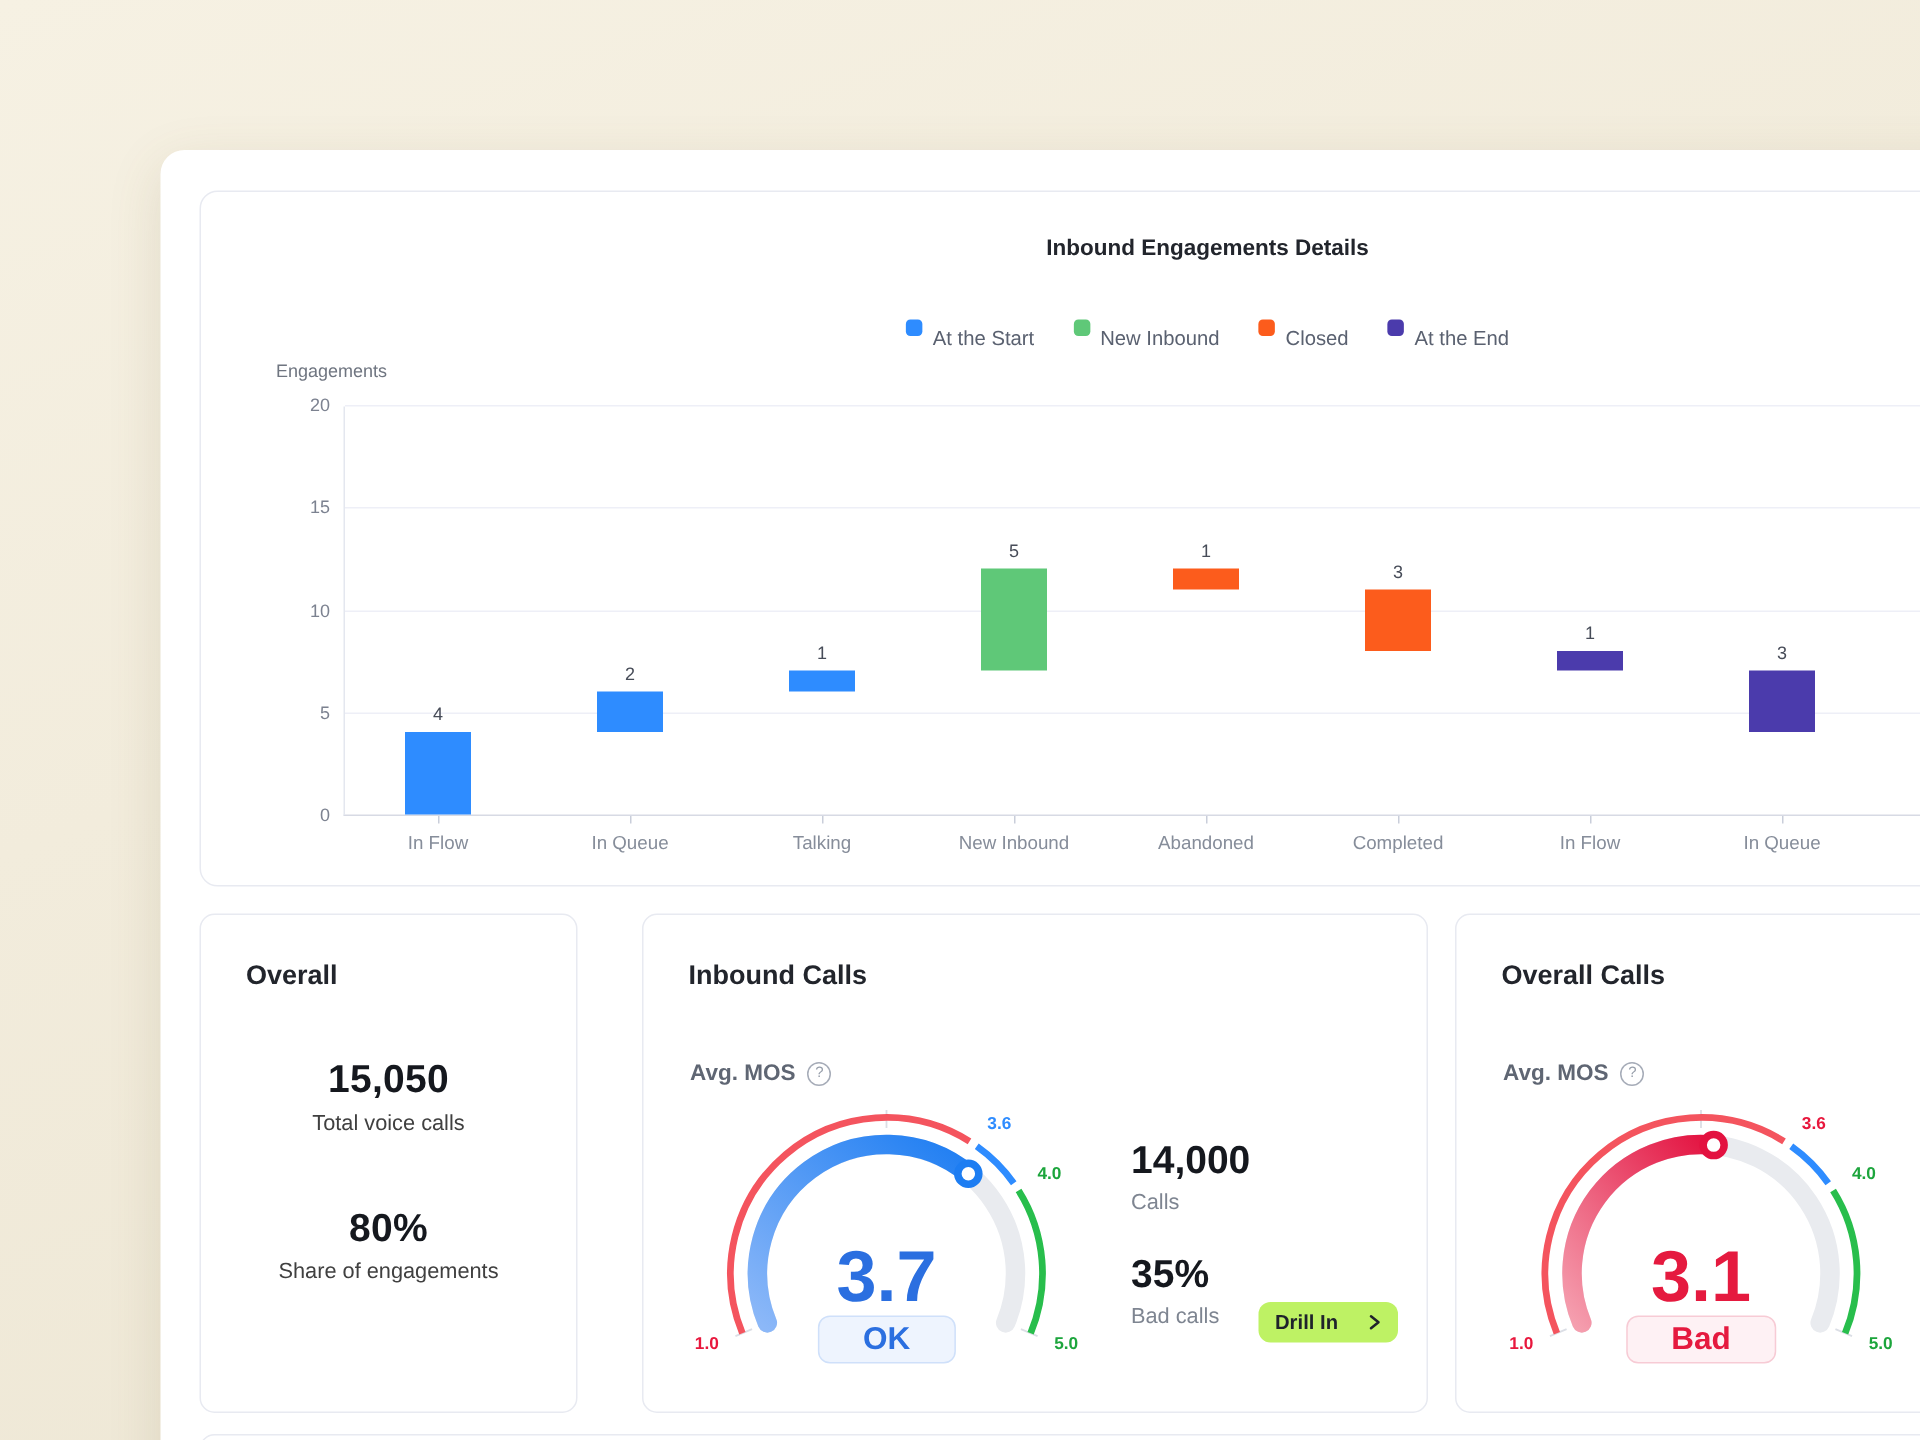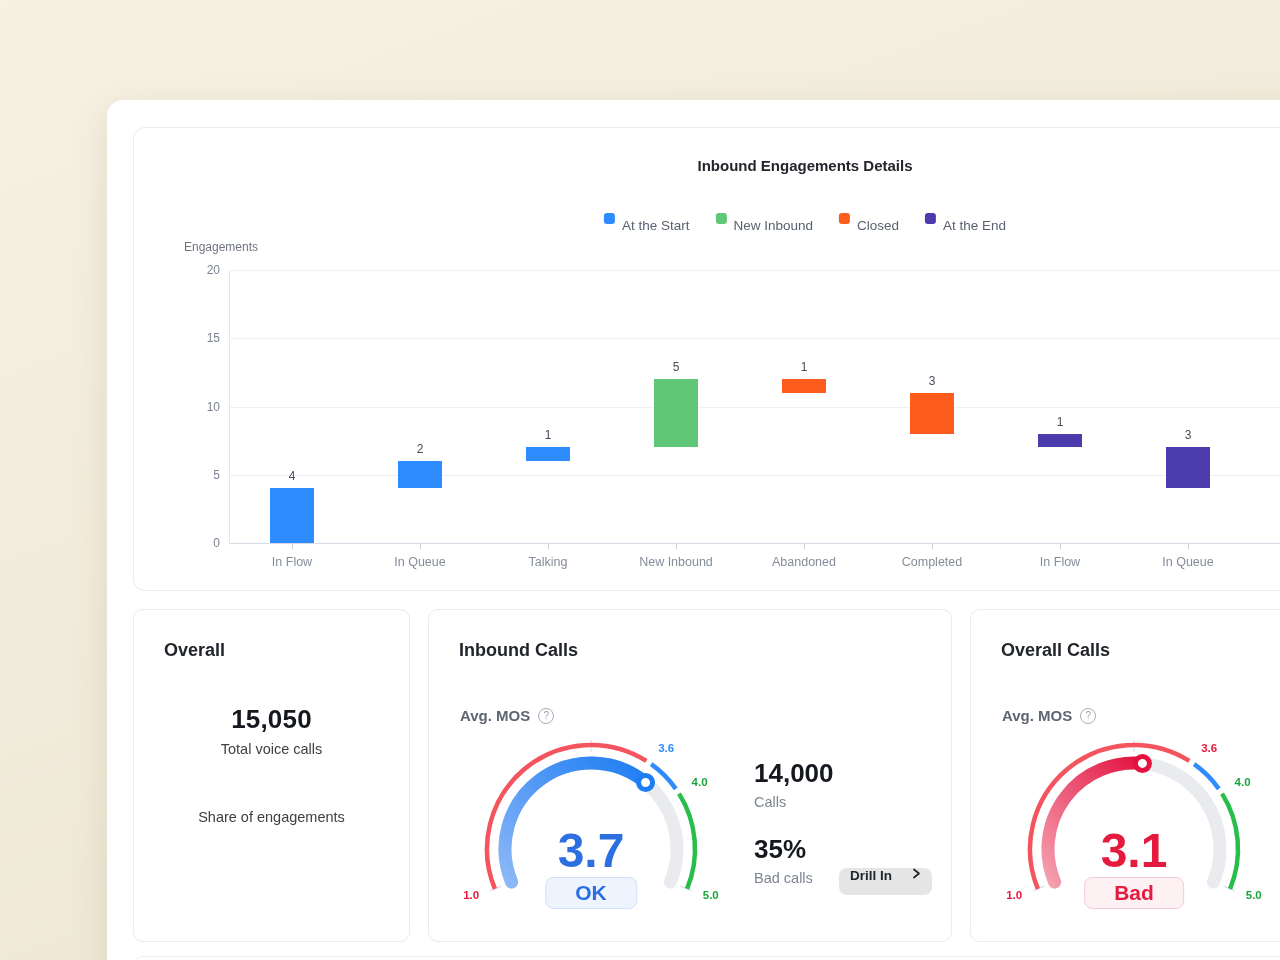--- a/index.html
+++ b/index.html
@@ -52,21 +52,21 @@
     position:absolute; width:44px; text-align:center;
     font-size:12px; color:#474c58;
   }
   .xtick { position:absolute; top:273px; width:1px; height:5px; background:#c9ceda; }
   .xcat-label {
     position:absolute; top:284px; width:128px; text-align:center;
     font-size:12.5px; color:#868d9a;
   }
   
   .kpi-card { top:609px; height:333px; }
-  .card-overall  { left:133px; width:277px; }
+  .card-overall  { left:133px; width:252px; }
   .card-inbound  { left:428px; width:524px; }
   .card-outbound { left:970px; width:524px; }
   .card-h { position:absolute; left:30px; top:30px; font-size:18px; font-weight:700; color:#22252c; }
   .metric { position:absolute; left:0; width:100%; text-align:center; }
   .metric-value { font-size:26px; font-weight:700; color:#15181e; letter-spacing:.2px; }
   .metric-label { margin-top:6px; font-size:14.5px; color:#404040; }
   .m1 { top:94px; } .m2 { top:193px; }
   .mos-row { position:absolute; left:31px; top:97px; display:flex; align-items:center; gap:8px; }
   .mos-label { font-size:15px; font-weight:700; color:#5f6673; }
   .info-icon {
@@ -80,22 +80,22 @@
     position:absolute; left:50%; top:139px; transform:translateX(-50%);
     padding:3px 29px; border-radius:8px; border:1px solid;
     font-size:21px; font-weight:700; white-space:nowrap;text-align:center;
   }
   .stat { position:absolute; left:325px; }
   .s1 { top:148px; } .s2 { top:224px; }
   .stat-value { font-size:26px; font-weight:700; color:#15181e; }
   .stat-label { margin-top:5px; font-size:14.5px; color:#7e8591; }
   .drill-btn {
     position:absolute; left:410px; top:258px; height:27px;
-    background:#e5e5e5; border-radius:8px; border:none;
-    display:inline-flex; align-items:flex-start; gap:20px; padding:0 11px;
+    background:#bef264; border-radius:8px; border:none;
+    display:inline-flex; align-items:center; gap:20px; padding:0 11px;
     font-family:"Liberation Sans", sans-serif;
     font-size:13.5px; font-weight:700; color:#1f232b; cursor:pointer;
   }
   .next-card { left:133px; top:956px; width:1220px; height:40px; }
   svg text { font-family:"Liberation Sans", sans-serif; }
 </style>
 </head>
 <body>
 
 <div class="panel"></div>
@@ -170,20 +170,21 @@
     </div>
 </div>
 
 <div class="card kpi-card card-overall">
   <div class="card-h">Overall</div>
   <div class="metric m1">
     <div class="metric-value">15,050</div>
     <div class="metric-label">Total voice calls</div>
   </div>
   <div class="metric m2">
+    <div class="metric-value">80%</div>
     <div class="metric-label">Share of engagements</div>
   </div>
 </div>
 
 <div class="card kpi-card card-inbound">
   <div class="card-h">Inbound Calls</div>
   <div class="mos-row">
     <span class="mos-label">Avg. MOS</span>
     <span class="info-icon">?</span>
   </div>

